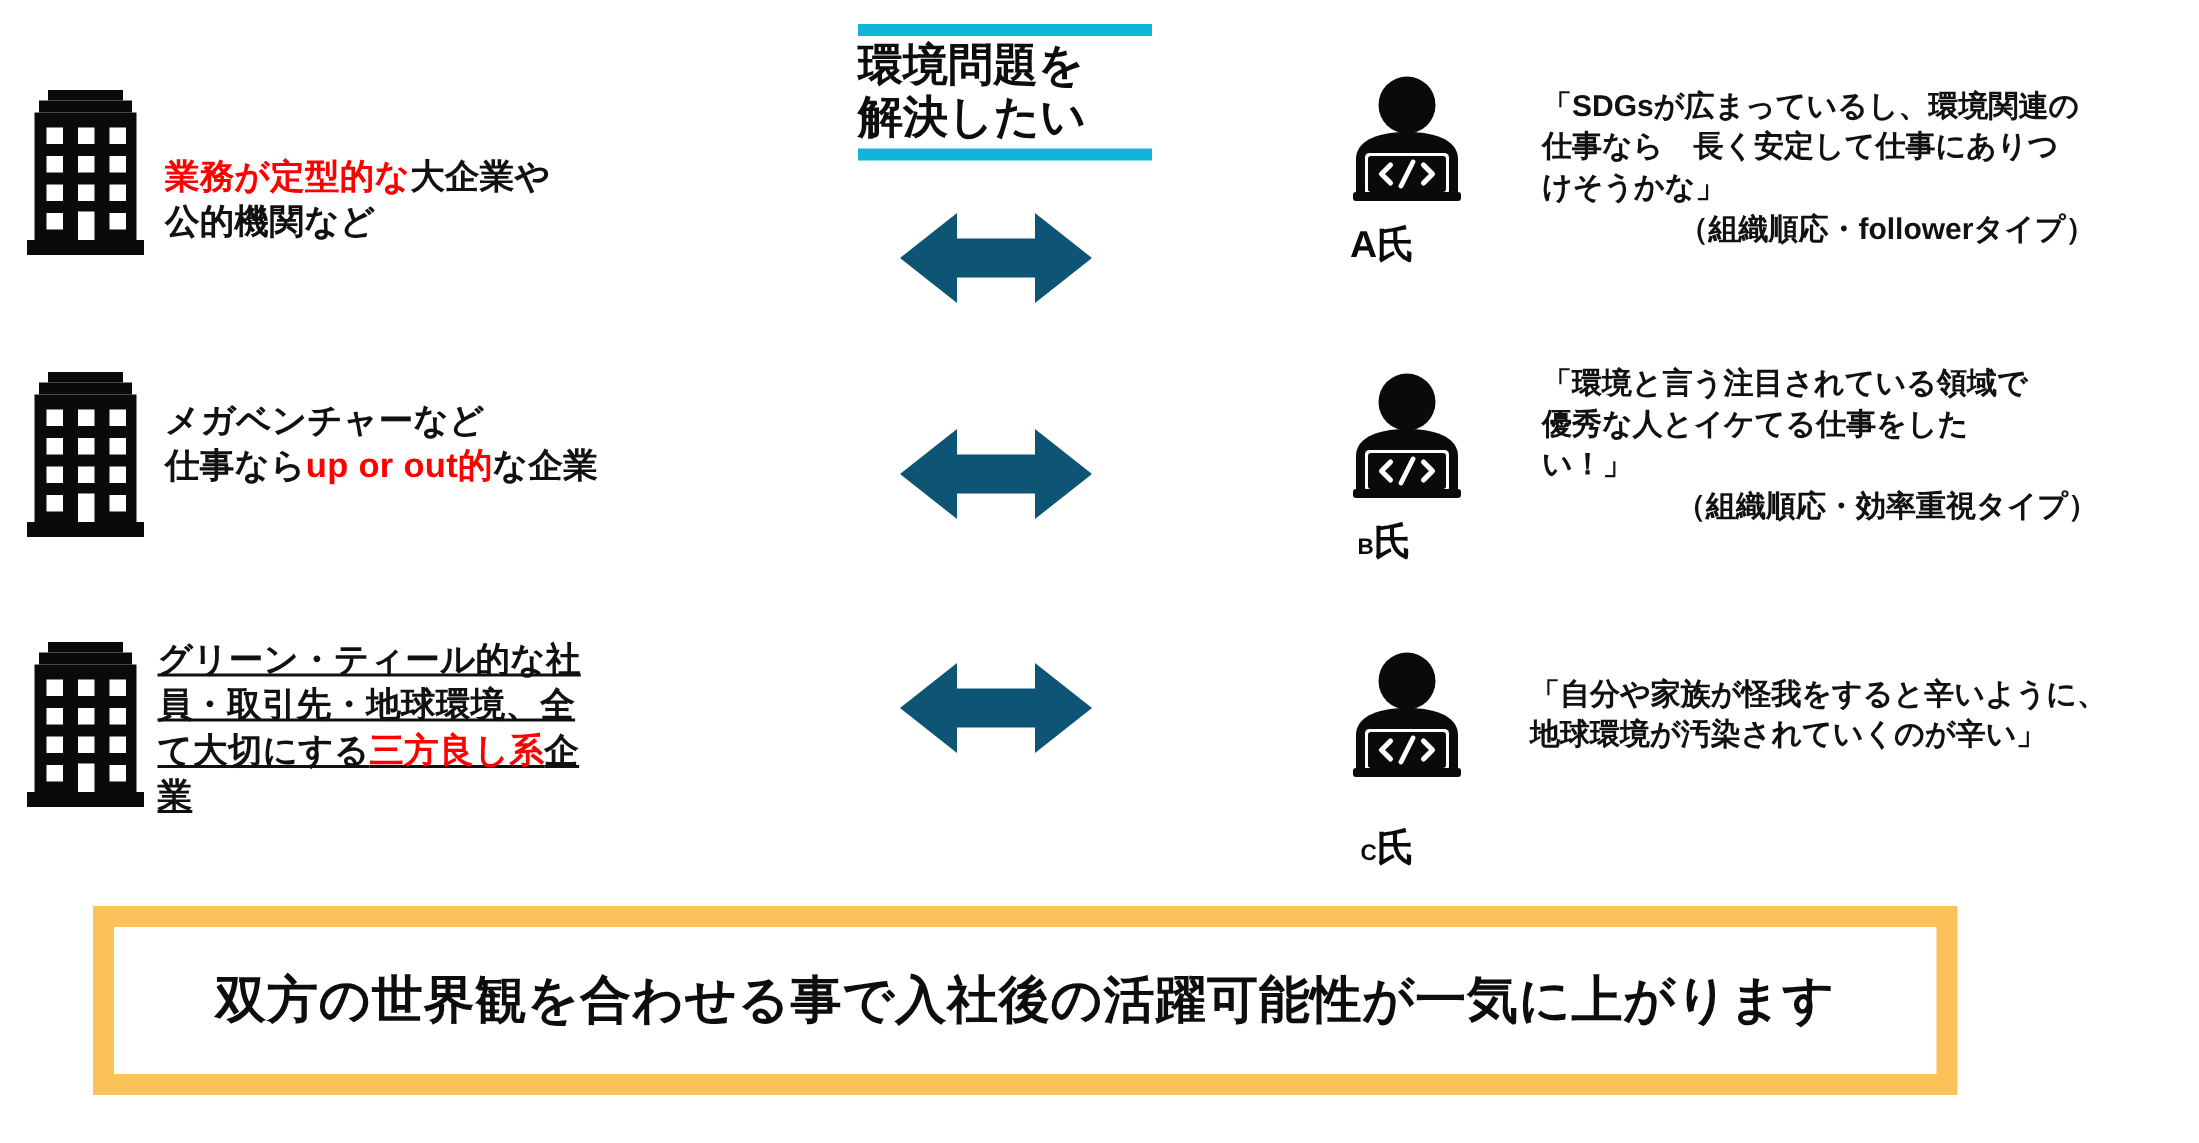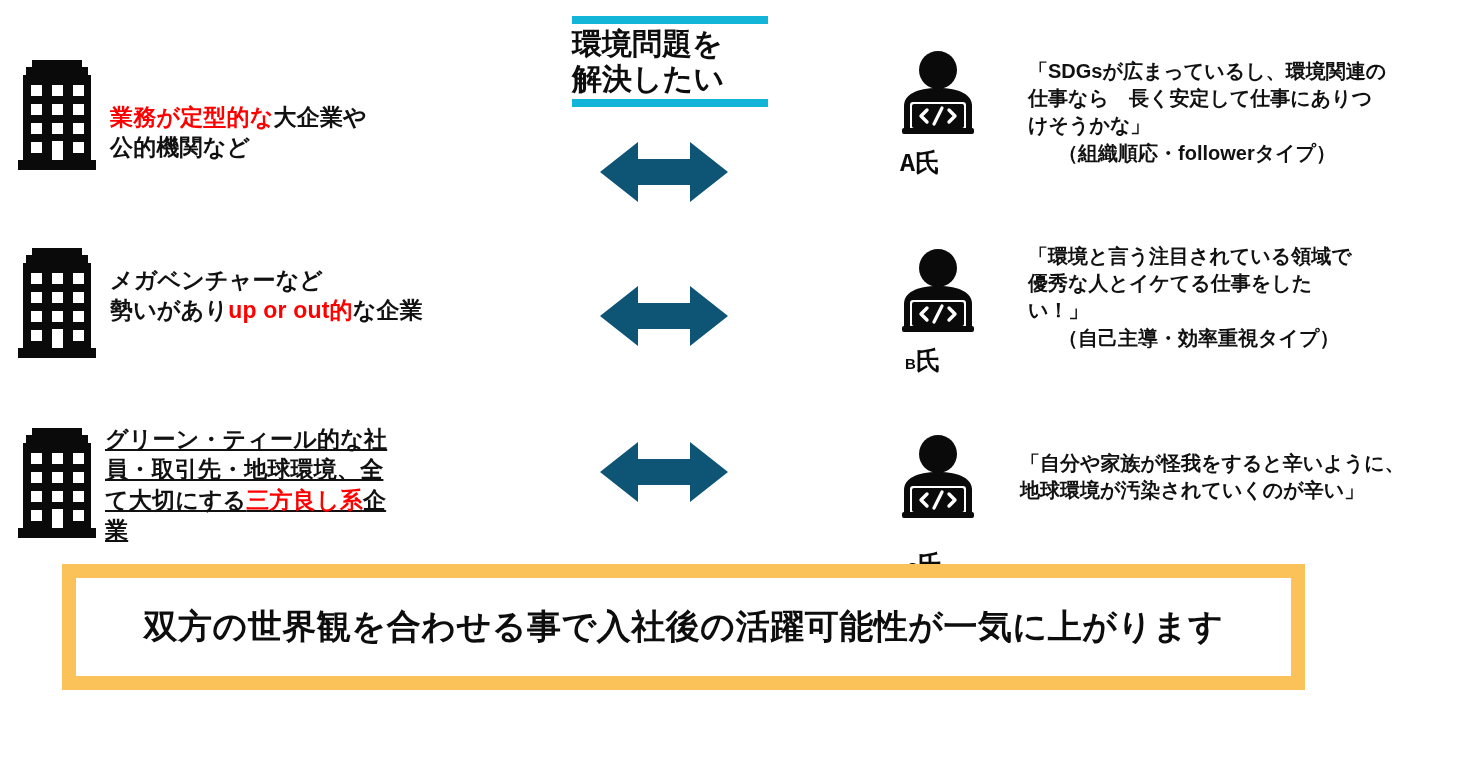--- a/index.html
+++ b/index.html
@@ -141,27 +141,28 @@
     font-size: 20px;
     line-height: 1.36;
     font-weight: 700;
     color: #111111;
     white-space: pre-line;
     letter-spacing: 0px;
   }
   .quote-type {
     display: block;
     padding-left: 30px;
+    text-align: center;
   }
 
   
   .banner {
     position: absolute;
     left: 62px;
-    top: 564px;
+    top: 604px;
     width: 1243px;
     height: 126px;
     border: 14px solid #FBC25A;
     box-sizing: border-box;
     background: #ffffff;
     display: flex;
     align-items: center;
     justify-content: center;
   }
   .banner-text {
@@ -218,21 +219,21 @@
       <path d="M8,82 L8,56 C8,45 20,38 42,38 C64,38 76,45 76,56 L76,82 Z" fill="#0a0a0a"></path>
       <rect x="14" y="52" width="56" height="28" rx="3" fill="#ffffff"></rect>
       <rect x="16" y="54" width="52" height="24" rx="2" fill="#0a0a0a"></rect>
       <rect x="6" y="78" width="72" height="6" rx="2" fill="#0a0a0a"></rect>
       <path d="M31,60 L25,66 L31,72" stroke="#ffffff" stroke-width="3.4" fill="none" stroke-linecap="round" stroke-linejoin="round"></path>
       <path d="M53,60 L59,66 L53,72" stroke="#ffffff" stroke-width="3.4" fill="none" stroke-linecap="round" stroke-linejoin="round"></path>
       <path d="M46,58 L38,74" stroke="#ffffff" stroke-width="3.2" stroke-linecap="round"></path>
     </svg>
   </div>
 
-  <div class="person-label big" style="left:900px; top:146px;font-family:Liberation Mono, monospace;"><span>A</span><span>氏</span></div>
+  <div class="person-label big" style="left:900px; top:146px;"><span>A</span><span>氏</span></div>
 
   <div class="quote" style="left:1028px; top:58px; width:430px;"><span>「SDGsが広まっているし、環境関連の
 仕事なら　長く安定して仕事にありつ
 けそうかな」</span><span class="quote-type">（組織順応・followerタイプ）</span></div>
 
   <div class="building" style="left:18px; top:248px;">
     <div class="bld-top"></div>
     <div class="bld-top2"></div>
     <div class="bld-body">
       <div class="bld-win"></div>
@@ -245,21 +246,21 @@
       <div class="bld-win"></div>
       <div class="bld-win"></div>
       <div class="bld-win"></div>
       <div class="bld-door"></div>
       <div class="bld-win"></div>
     </div>
     <div class="bld-base"></div>
   </div>
 
   <div class="company-text" style="left:110px; top:265px; width:400px;"><span>メガベンチャーなど
-勢いがあり</span><span class="hl">up or out的</span><span>な企業</span></div>
+仕事なら</span><span class="hl">up or out的</span><span>な企業</span></div>
 
   <div class="dbl-arrow" style="left:600px; top:284px;">
     <svg viewBox="0 0 128 64" xmlns="http://www.w3.org/2000/svg" aria-hidden="true">
       <polygon points="0,32 38,2 38,19 90,19 90,2 128,32 90,62 90,45 38,45 38,62" fill="#0E5474"></polygon>
     </svg>
   </div>
 
   <div class="person" style="left:896px; top:248px;">
     <svg viewBox="0 0 84 88" xmlns="http://www.w3.org/2000/svg" aria-hidden="true">
       <circle cx="42" cy="20" r="19" fill="#0a0a0a"></circle>
@@ -270,21 +271,21 @@
       <path d="M31,60 L25,66 L31,72" stroke="#ffffff" stroke-width="3.4" fill="none" stroke-linecap="round" stroke-linejoin="round"></path>
       <path d="M53,60 L59,66 L53,72" stroke="#ffffff" stroke-width="3.4" fill="none" stroke-linecap="round" stroke-linejoin="round"></path>
       <path d="M46,58 L38,74" stroke="#ffffff" stroke-width="3.2" stroke-linecap="round"></path>
     </svg>
   </div>
 
   <div class="person-label small-prefix" style="left:905px; top:344px;"><span class="pre">B</span><span>氏</span></div>
 
   <div class="quote" style="left:1028px; top:243px; width:430px;"><span>「環境と言う注目されている領域で
 優秀な人とイケてる仕事をした
-い！」</span><span class="quote-type">（自己主導・効率重視タイプ）</span></div>
+い！」</span><span class="quote-type">（組織順応・効率重視タイプ）</span></div>
 
   <div class="building" style="left:18px; top:428px;">
     <div class="bld-top"></div>
     <div class="bld-top2"></div>
     <div class="bld-body">
       <div class="bld-win"></div>
       <div class="bld-win"></div>
       <div class="bld-win"></div>
       <div class="bld-win"></div>
       <div class="bld-win"></div>

